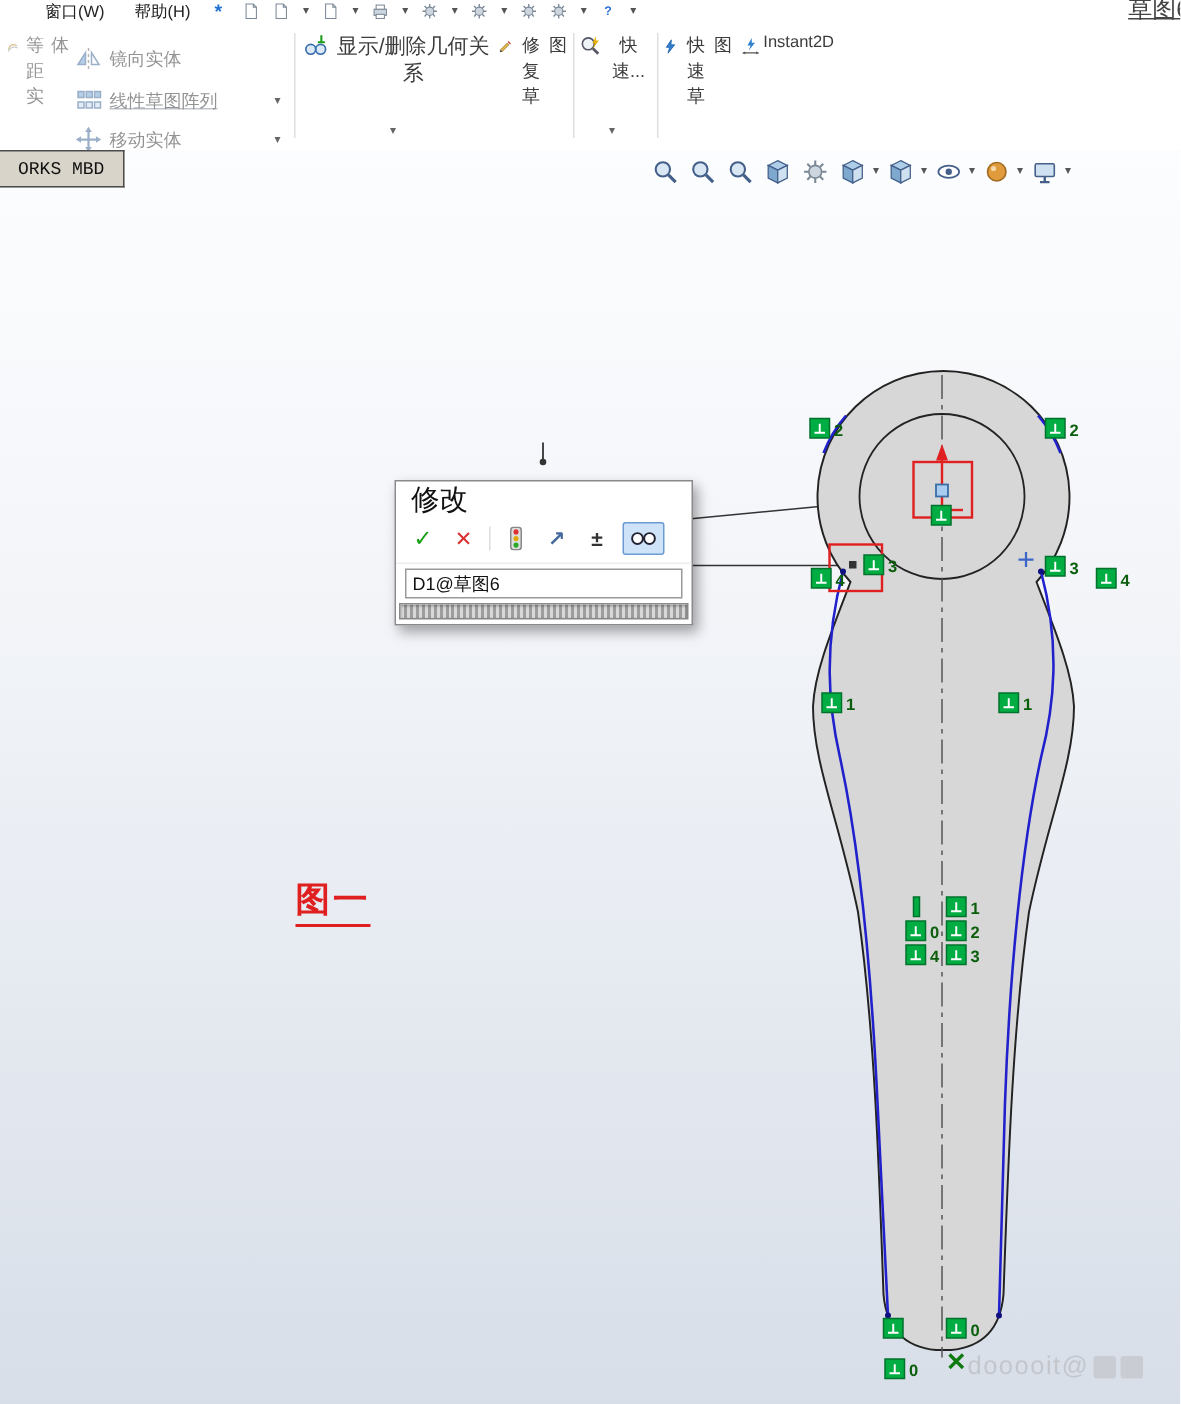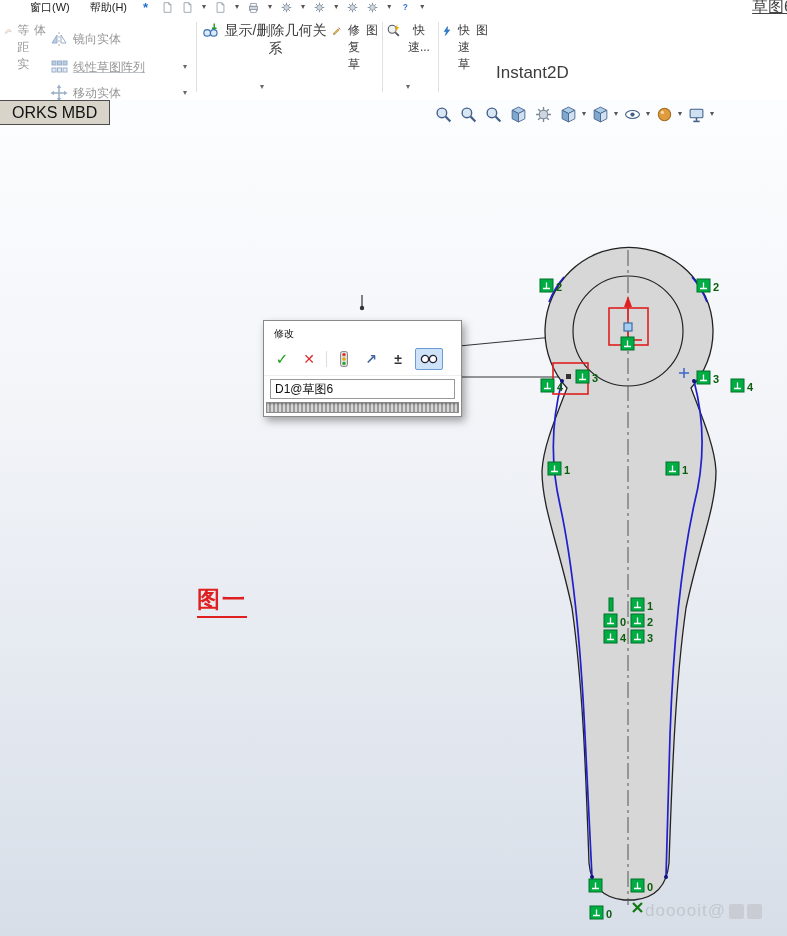--- a/index.html
+++ b/index.html
@@ -22,34 +22,34 @@
   .rb-sep{position:absolute;top:8px;height:70px;width:1px;background:#e0e0e0;}
   .rb-big{position:absolute;display:flex;flex-direction:row;gap:2px;text-align:center;}
   .rb-row{position:absolute;display:flex;align-items:center;gap:5px;white-space:nowrap;}
   .rb-ic{width:18px;height:18px;display:block;}
   .disabled{opacity:.55;color:#8a93a0;}
   .rb-label{color:#3c3c3c;}
   .rb-caret{position:absolute;font-size:8px;color:#666;}
 
   
   .tab{position:absolute;left:0;top:100px;height:23px;background:#d8d4ca;border:1px solid #4c4c4c;border-left:none;
-       display:flex;align-items:center;padding:0 12px;font-size:16px;color:#111;z-index:3;}
+       display:flex;align-items:center;padding:0 12px;font-size:12px;color:#111;z-index:3;font-family:Liberation Mono, monospace;}
   .viewbar{position:absolute;left:432px;top:104px;display:flex;align-items:center;gap:3px;z-index:3;}
   .viewbar .icon-btn{width:22px;height:20px;display:flex;align-items:center;justify-content:center;border-radius:2px;}
   .viewbar .icon-btn .sym{width:17px;height:17px;display:block;}
 
   
   .canvas{position:absolute;left:0;right:0;top:100px;bottom:0;z-index:0;
           background:linear-gradient(180deg,#fcfdfe 0%,#f3f5f9 35%,#e4e9f0 70%,#d8dee8 100%);}
   .scene{position:absolute;left:0;top:0;width:787px;height:936px;z-index:1;pointer-events:none;}
 
   
   .dialog{position:absolute;left:263px;top:320px;width:197px;background:#fff;border:1px solid #8a8a8a;
           box-shadow:3px 4px 8px rgba(0,0,0,.35);z-index:5;font-size:12px;}
-  .dlg-title{height:24px;line-height:26px;padding:0 10px;font-size:10px;color:#111;}
+  .dlg-title{height:24px;line-height:26px;padding:0 10px;font-size:19px;color:#111;}
   .dlg-tools{display:flex;align-items:center;gap:7px;padding:3px 8px 5px;border-bottom:1px solid #eee;}
   .dbtn{display:inline-flex;align-items:center;justify-content:center;width:20px;height:18px;cursor:default;}
   .dbtn.ok{color:#15a015;font-weight:bold;font-size:15px;}
   .dbtn.cancel{color:#d83030;font-weight:bold;font-size:14px;}
   .dbtn.arrow{color:#44699c;font-size:14px;font-weight:bold;}
   .dbtn.pm{color:#333;font-size:14px;font-weight:bold;}
   .dbtn.spin-toggle{background:#cfe3f8;border:1px solid #6b9bd2;border-radius:2px;width:26px;height:20px;}
   .dsep{width:1px;height:16px;background:#ddd;}
   .dlg-name{margin:3px 6px;border:1px solid #999;height:18px;line-height:18px;padding:0 4px;color:#111;}
   .dlg-value{margin:3px 6px 4px;border:1px solid #999;height:20px;display:flex;align-items:center;}
@@ -268,21 +268,21 @@
       <span class="rb-label">图</span>
     </div>
 
     <div class="rb-big" style="left:494px;top:8px;width:62px;">
       <svg class="rb-ic" viewBox="0 0 18 18">
         <polygon points="10,1 6,8 9,8 7,13 13,5.5 10,5.5" fill="#2e7fd0"></polygon>
         <path d="M2,15 H16" stroke="#555" stroke-width="1.2"></path>
         <polygon points="1,15 4,13.7 4,16.3" fill="#555"></polygon>
         <polygon points="17,15 14,13.7 14,16.3" fill="#555"></polygon>
       </svg>
-      <span class="rb-label" style="font-size:17px;margin-top:41px;">Instant2D</span>
+      <span class="rb-label" style="font-size:11px;">Instant2D</span>
     </div>
   </div>
 
   <div class="canvas"></div>
 
   <svg class="scene" viewBox="0 0 787 936">
 
     <line x1="459" y1="346" x2="616" y2="331" stroke="#333" stroke-width="1"></line>
     <line x1="459" y1="377" x2="566" y2="377" stroke="#333" stroke-width="1"></line>
 

